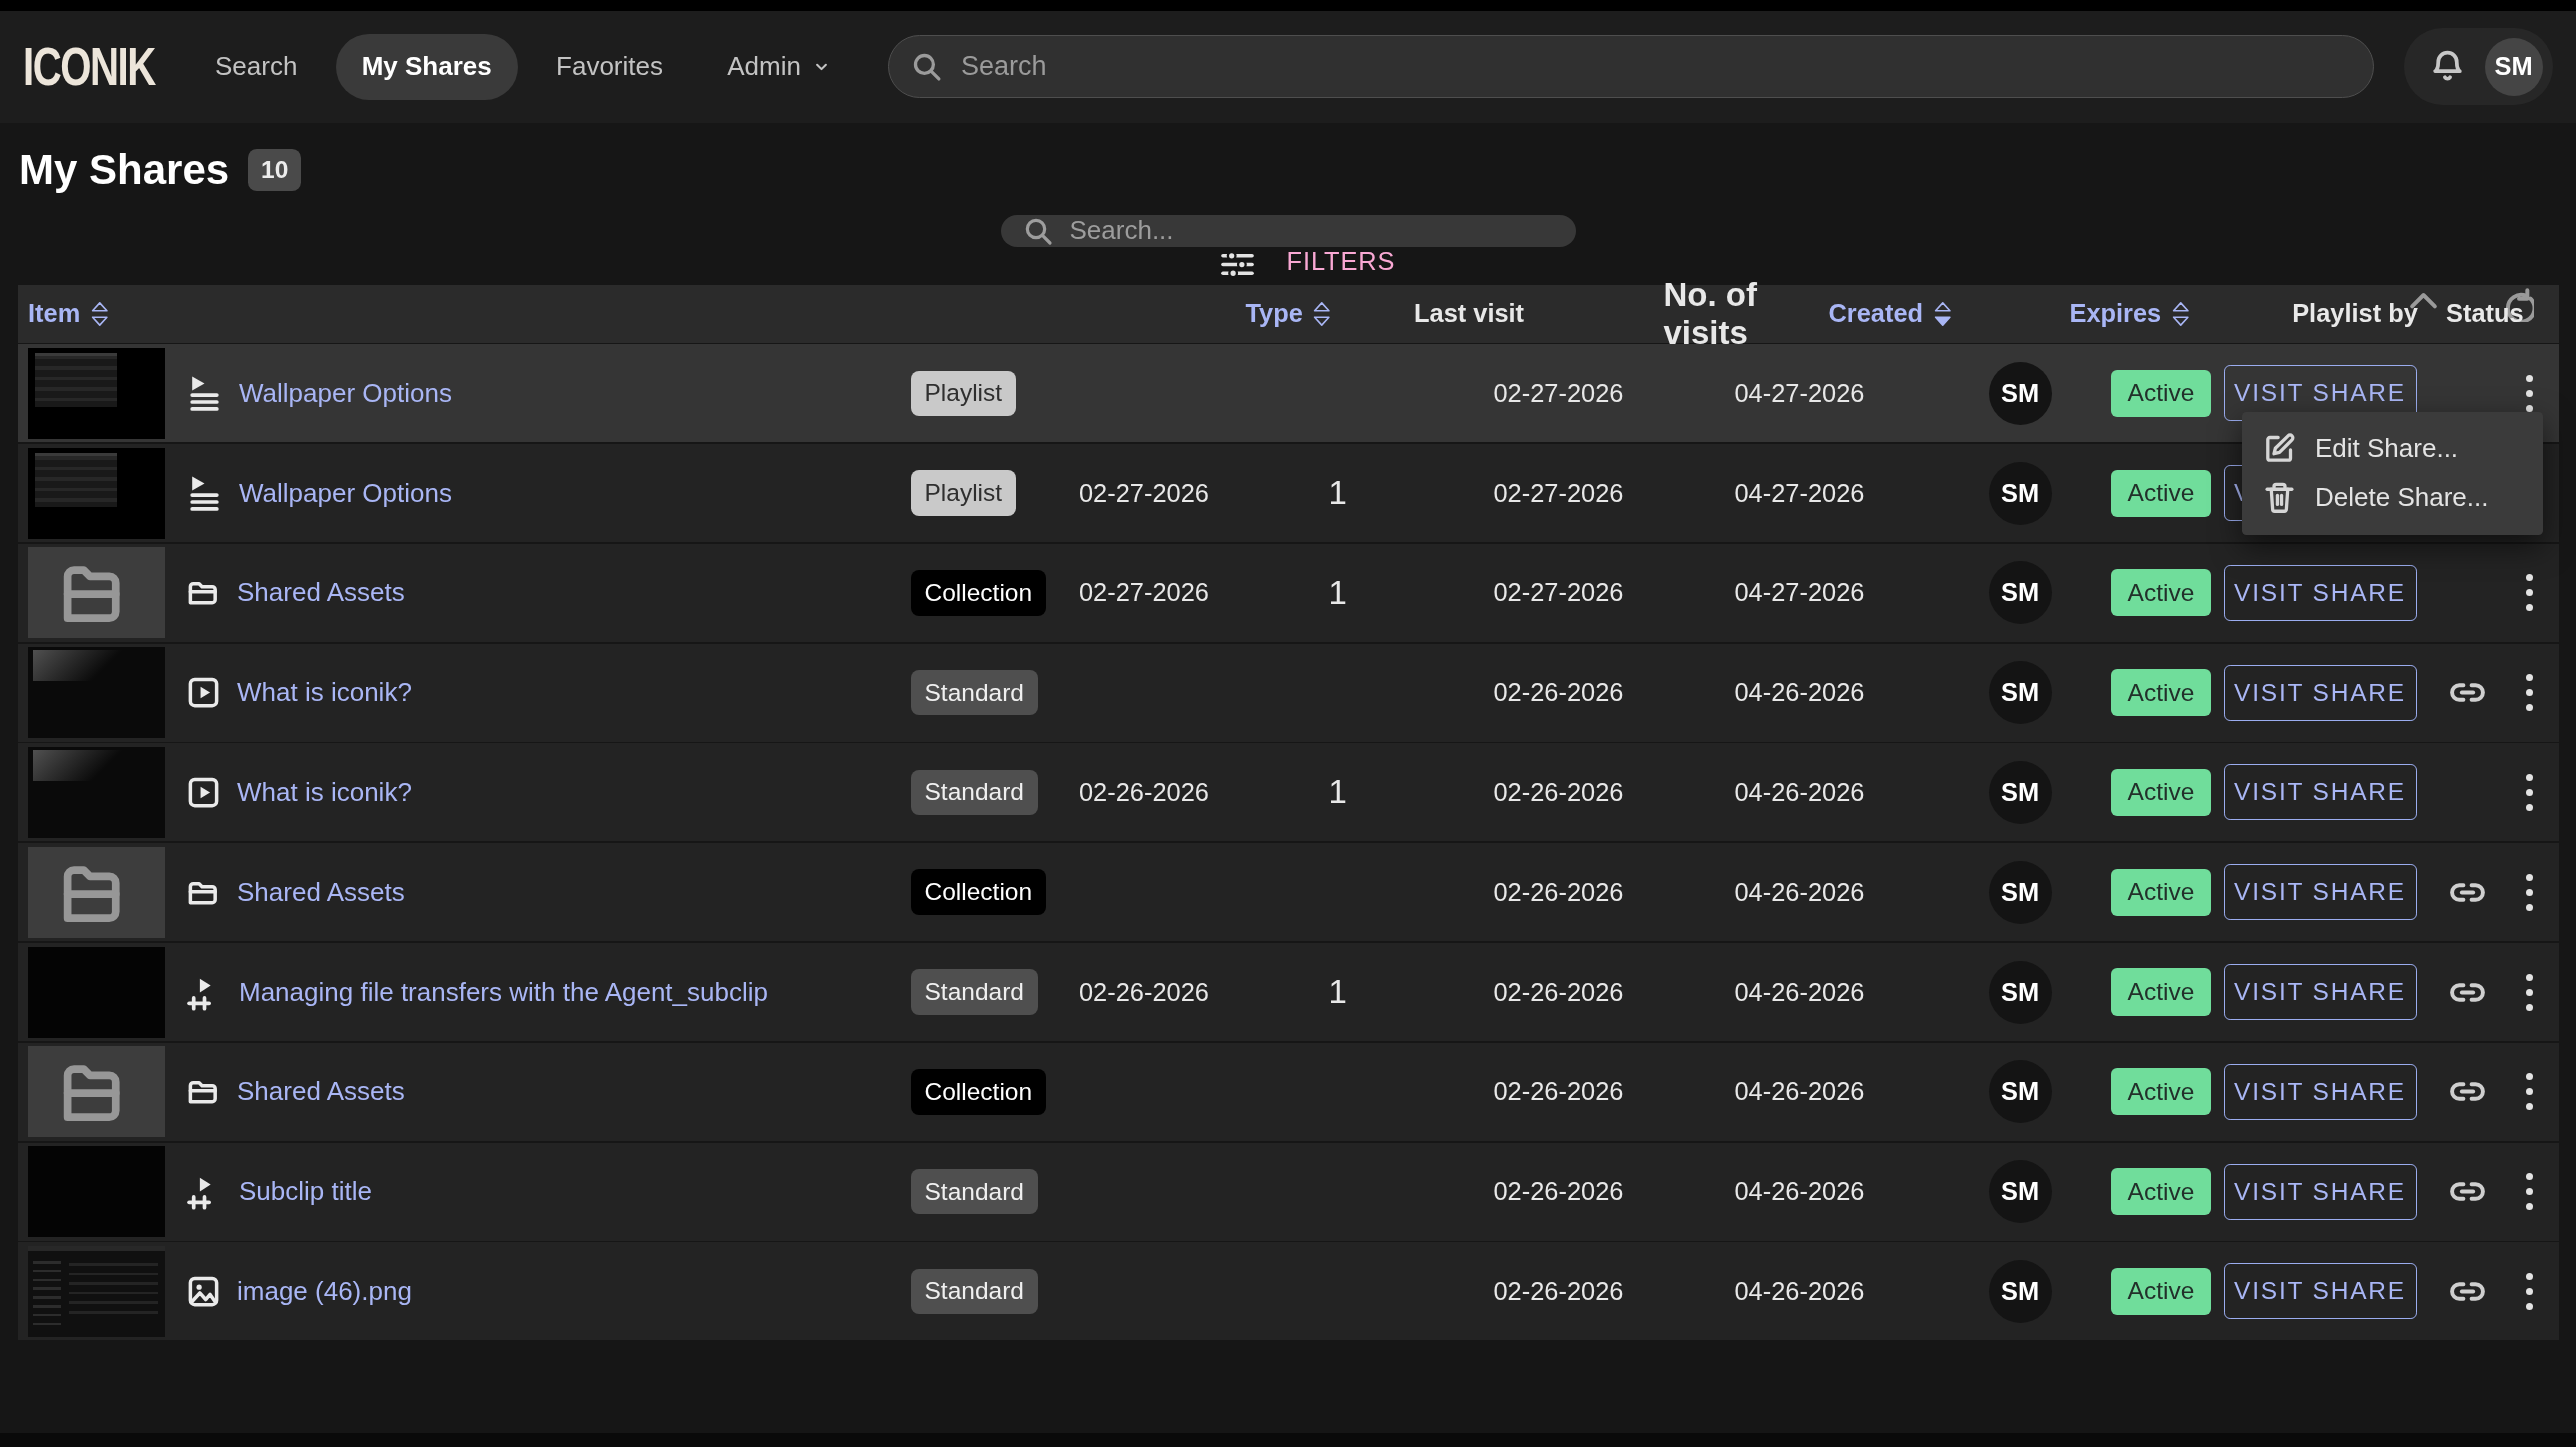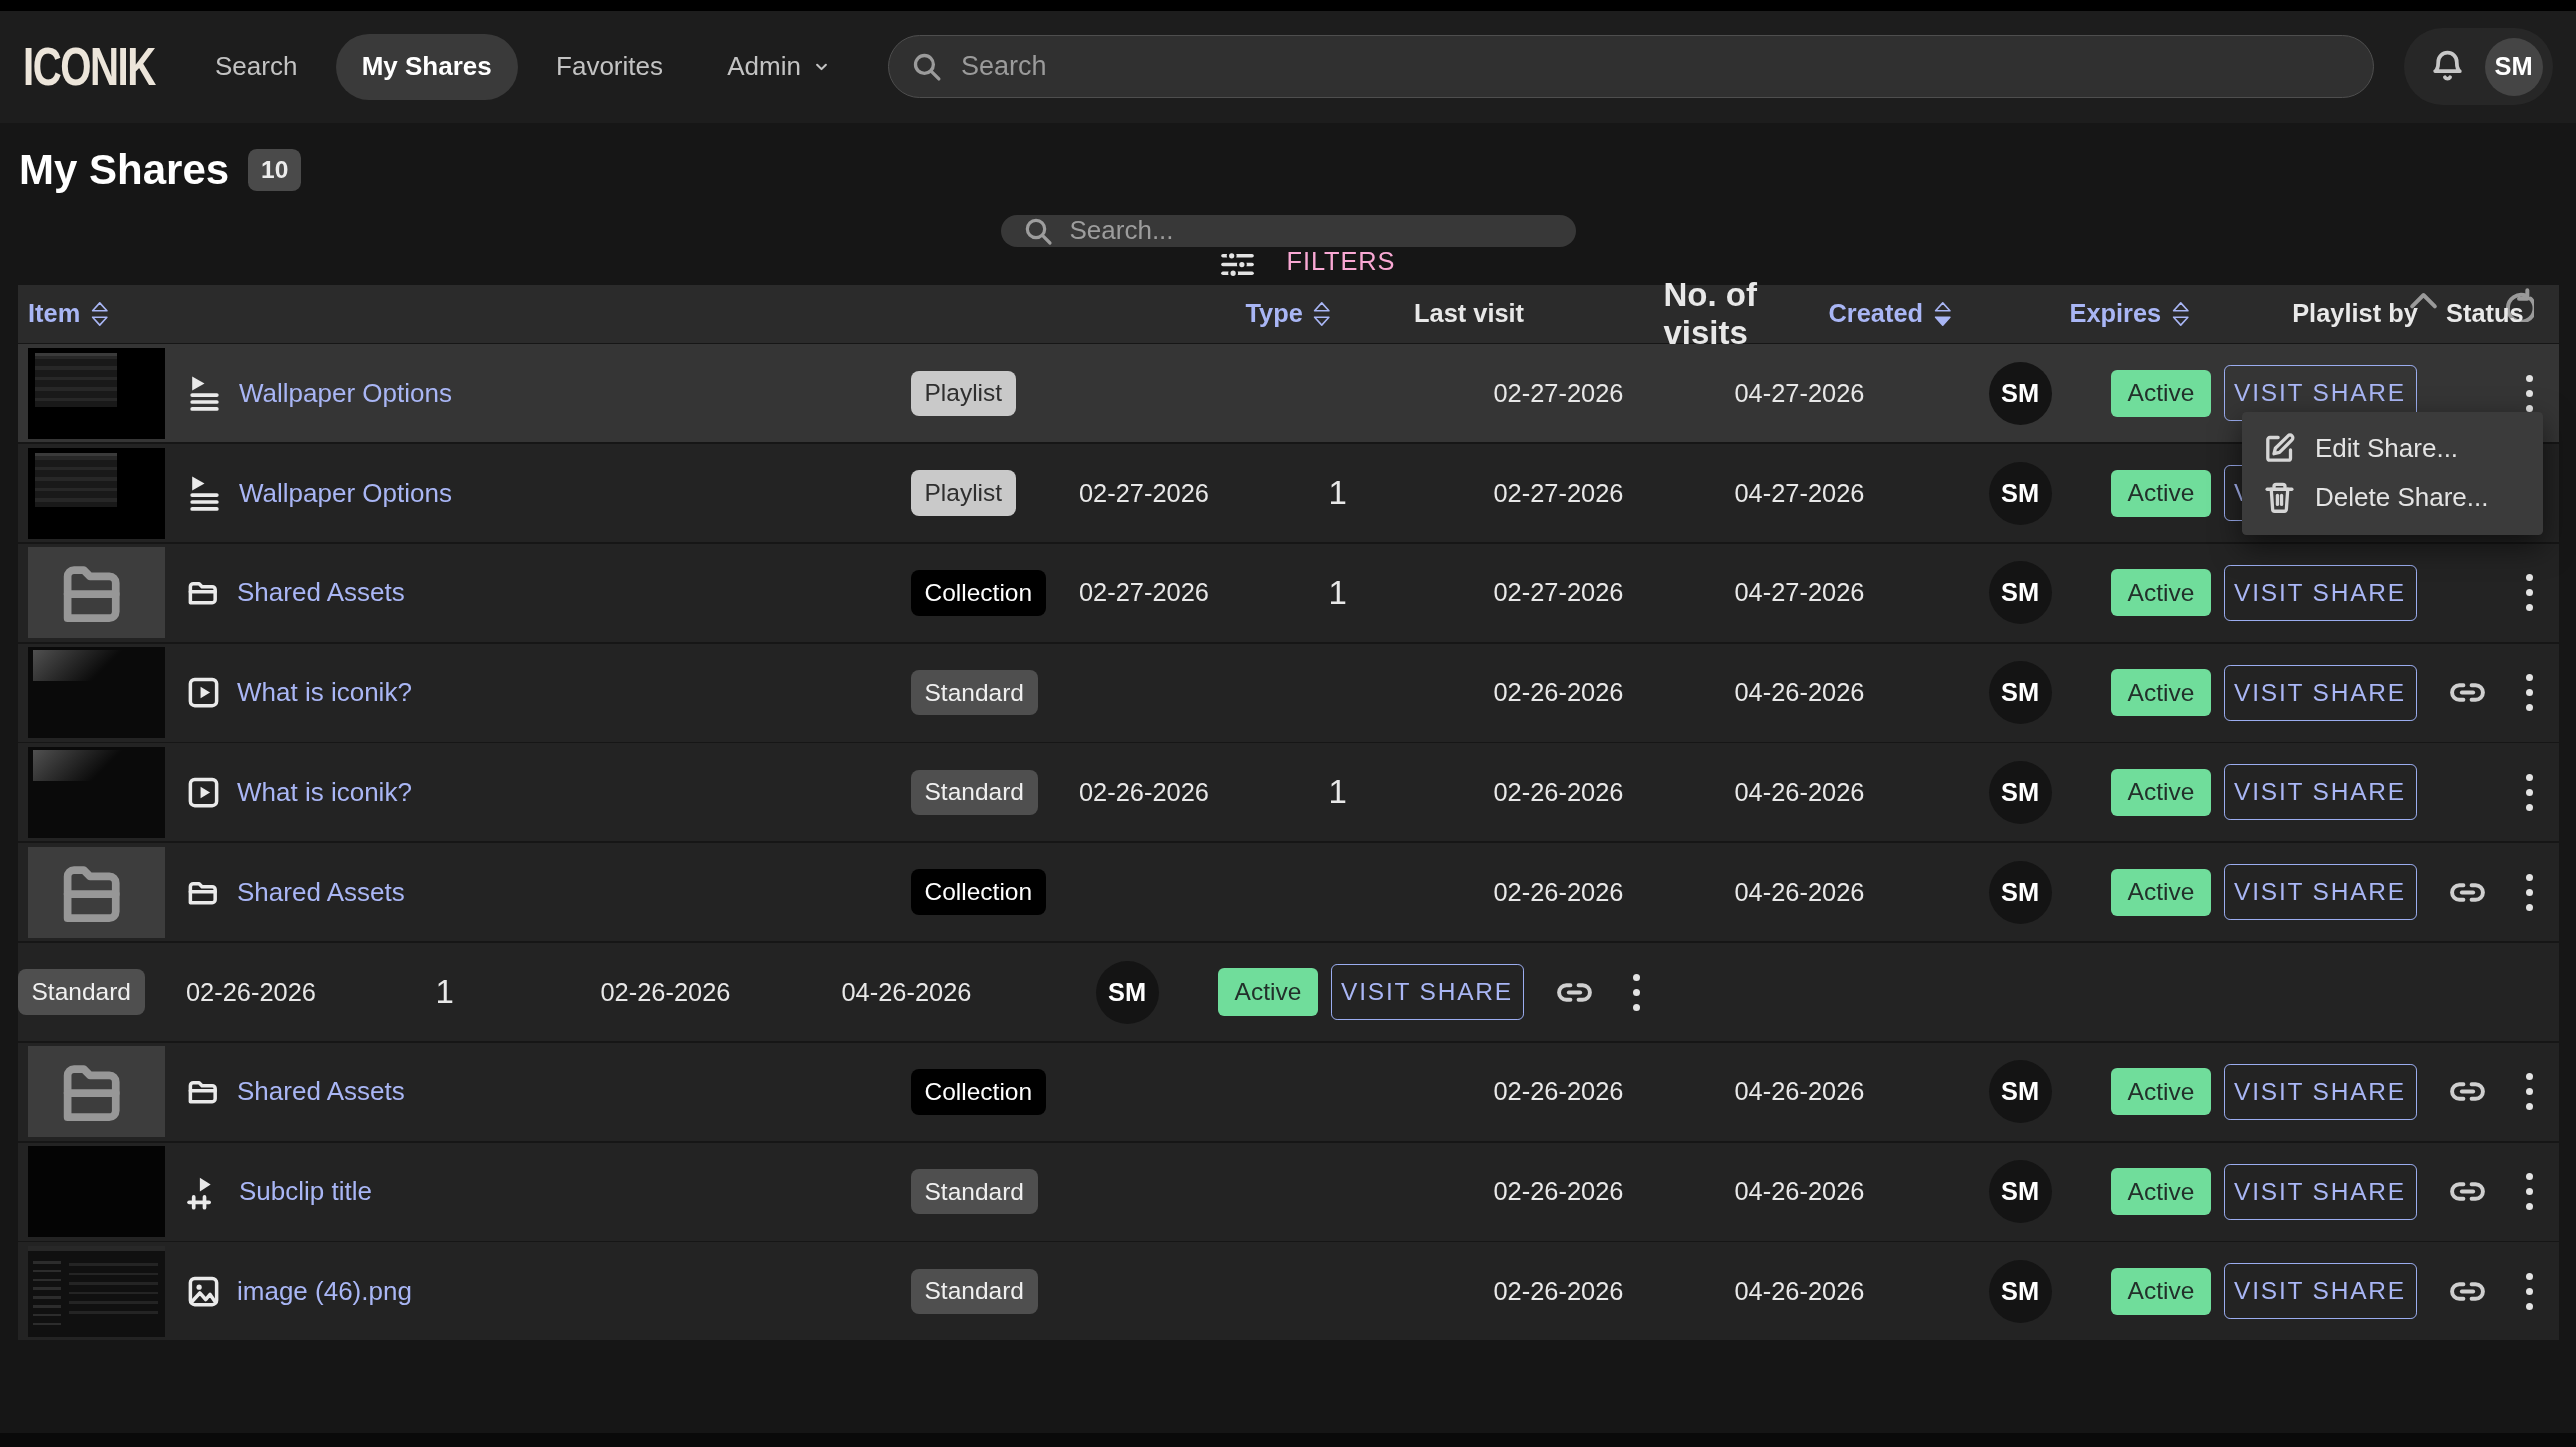--- a/index.html
+++ b/index.html
@@ -544,20 +544,36 @@
     </div>
     <div class="col col-kebab">
       <span class="kebab">
             <i></i>
             <i></i>
             <i></i>
           </span>
     </div>
   </div>
       <div class="row">
+    <div class="col col-item">
+      <div class="thumb black">
+        
+      </div>
+      <span class="item-icon" style="color:#eaeaea;">
+
+        <svg width="37" height="37" viewBox="0 0 24 24">
+              <polygon points="9,3 16,7.5 9,12" fill="currentColor"></polygon>
+              <line class="st" x1="2" y1="19" x2="15" y2="19"></line>
+              <line class="st" x1="5" y1="15.5" x2="5" y2="22.5"></line>
+              <line class="st" x1="12" y1="15.5" x2="12" y2="22.5"></line>
+            </svg>
+
+      </span>
+      <a class="item-name">Managing file transfers with the Agent_subclip</a>
+    </div>
     <div class="col col-type">
           <span class="badge gray">Standard</span>
         </div>
     <div class="col col-last">02-26-2026</div>
     <div class="col col-visits">1</div>
     <div class="col col-created">02-26-2026</div>
     <div class="col col-expires">04-26-2026</div>
     <div class="col col-createdby">
           <span class="row-avatar">SM</span>
         </div>

